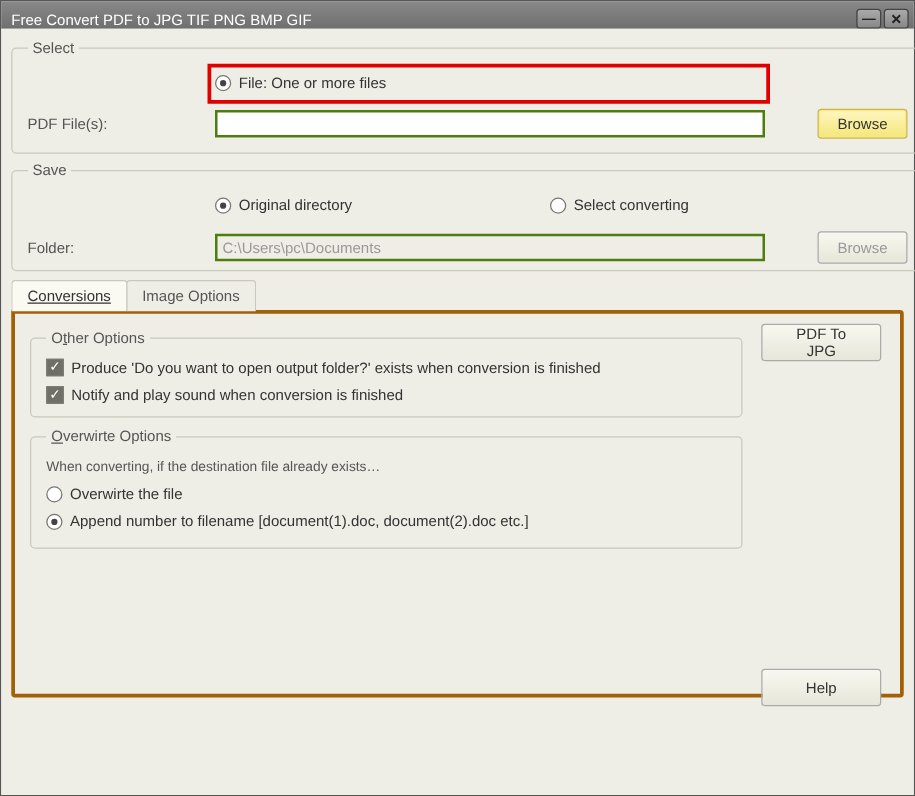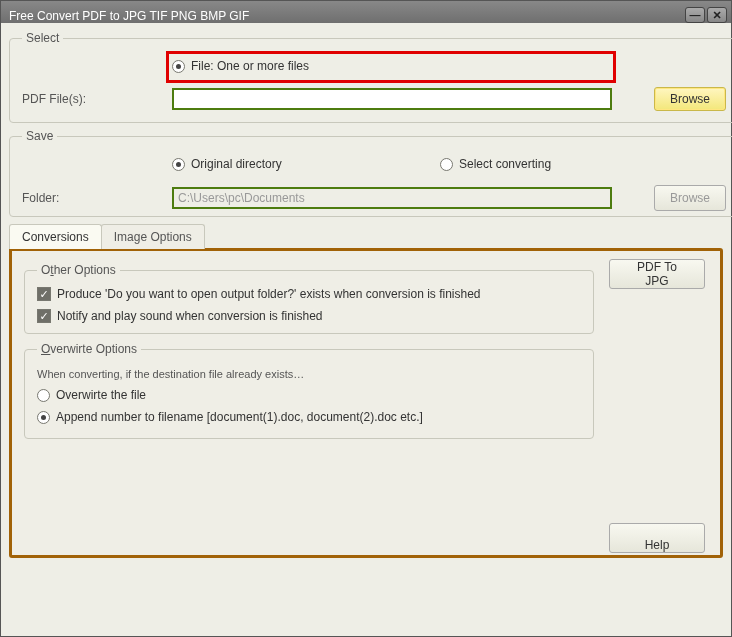--- a/index.html
+++ b/index.html
@@ -31,24 +31,24 @@
 
 input.text { height: 22px; border: 2px solid #4d7c0f; background: #fff; padding: 0 4px; color:#333; }
 input.text.disabled { background:#eeeee6; color:#999; }
 
 .btn { height: 26px; border: 1px solid #aaa; border-radius: 3px; background: linear-gradient(to bottom,#f8f8f0,#e6e6da); padding: 0 14px; cursor: pointer; color:#333; display:inline-flex; align-items:center; justify-content:center;margin-left:32px; }
 .btn.browse-y { background: linear-gradient(to bottom,#fff6c0,#f3e77a); border:1px solid #c9b84a; box-shadow: inset 0 0 0 1px #ffe680; color:#333; height:24px; padding:0 8px; }
 .btn.disabled { color:#999; }
 
 .tabs { margin-top: 6px; display:flex; align-items:flex-end; }
 .tab { border:1px solid #c8c8bc; border-bottom:none; padding:5px 12px; background:#efeee6; color:#555; margin-right:-1px; border-radius:3px 3px 0 0; cursor:pointer; position:relative; top:1px; }
-.tab.active { background:#fafaf2; color:#333; z-index:2; }
+.tab.active { background:#fafaf2; color:#333; z-index:2;text-decoration:underline; }
 .tabpane { border:3px solid #a16207; background:#efeee6; padding:12px; border-radius:0 3px 3px 3px; height: 310px; }
 
-.rightcol { position:absolute; right:18px;align-items:flex-end; }
+.rightcol { position:absolute; right:18px; }
 
 .under { text-decoration: underline; }
 </style>
 </head>
 <body>
 
 <div class="window">
   <div class="titlebar">
     <span class="title">Free Convert PDF to JPG TIF PNG BMP GIF</span>
     <div class="winbtn">—</div>
@@ -143,19 +143,19 @@
               <span class="dot"></span>
               <span class="txt">Append number to filename  [document(1).doc, document(2).doc etc.]</span>
             </label>
           </div>
         </fieldset>
       </div>
 
       <button class="btn rightcol" style="top:36px; width:96px; height:30px;">
           <span>PDF To JPG</span>
         </button>
-      <button class="btn rightcol" style="top:300px; width:96px; height:30px;">
+      <button class="btn rightcol" style="top:312px; width:96px; height:30px;">
           <span>Help</span>
         </button>
     </div>
 
   </div>
 </div>
 
 </body></html>

